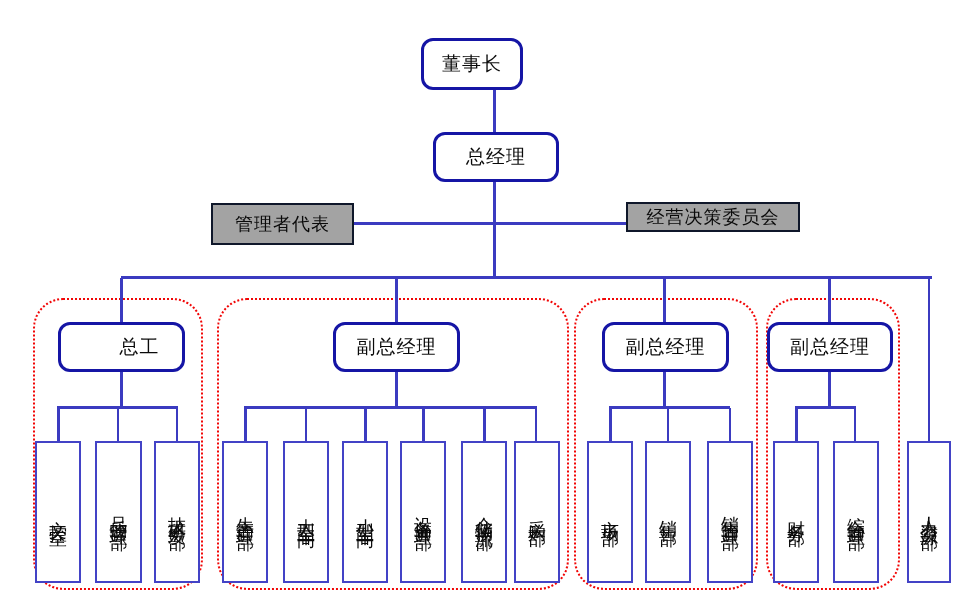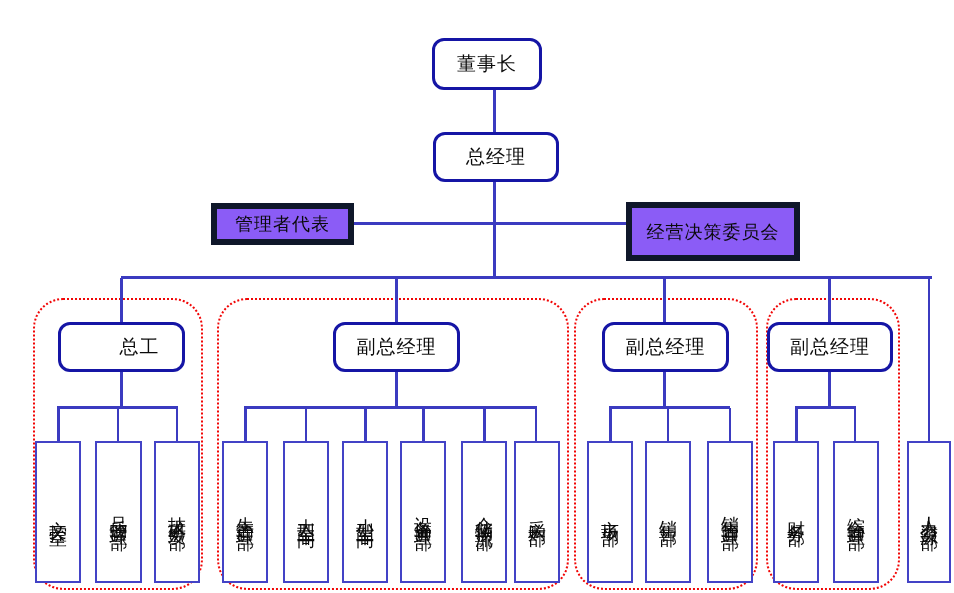--- a/index.html
+++ b/index.html
@@ -11,21 +11,21 @@
     position:absolute;left:17px;top:6px;font-size:25px;font-weight:bold;color:#000;
     letter-spacing:0.5px;white-space:nowrap;z-index:4;
   }
   .ln{position:absolute;background:#3b3bc0;z-index:2;}
   .rbox{
     position:absolute;border:3.5px solid #1515a5;border-radius:12px;background:#fff;
     display:flex;align-items:center;justify-content:center;font-size:19px;color:#0a0a0a;
     z-index:3;box-sizing:border-box;letter-spacing:1px;
   }
   .sbox{
-    position:absolute;border:6px solid #0f172a;background:#8b5cf6;display:flex;align-items:center;
+    position:absolute;border:2px solid #0f172a;background:#a3a3a3;display:flex;align-items:center;
     justify-content:center;font-size:18px;color:#0a0a0a;z-index:3;box-sizing:border-box;letter-spacing:1px;
   }
   .dept{
     position:absolute;top:441px;height:142px;border:2px solid #4343c6;background:#fff;
     display:flex;align-items:center;justify-content:center;z-index:3;box-sizing:border-box;
   }
   .dept span{
     writing-mode:vertical-rl;text-orientation:upright;font-size:18px;letter-spacing:4px;
     color:#0a0a0a;line-height:1;
   }
@@ -76,30 +76,30 @@
   <div class="ln" style="left:609px;top:406px;width:121px;height:2.5px;"></div>
   <div class="ln" style="left:609px;top:408px;width:2.5px;height:33px;"></div>
   <div class="ln" style="left:666.5px;top:408px;width:2.5px;height:33px;"></div>
   <div class="ln" style="left:728.5px;top:408px;width:2.5px;height:33px;"></div>
 
   <div class="ln" style="left:828px;top:370px;width:2.5px;height:37px;"></div>
   <div class="ln" style="left:795px;top:406px;width:61px;height:2.5px;"></div>
   <div class="ln" style="left:795px;top:408px;width:2.5px;height:33px;"></div>
   <div class="ln" style="left:853.5px;top:408px;width:2.5px;height:33px;"></div>
 
-  <div class="rbox" style="left:432px;top:38px;width:110px;height:52px;">
+  <div class="rbox" style="left:421px;top:38px;width:102px;height:52px;">
     <span>董事长</span>
   </div>
   <div class="rbox" style="left:433px;top:132px;width:126px;height:50px;">
     <span>总经理</span>
   </div>
   <div class="sbox" style="left:211px;top:203px;width:143px;height:42px;">
     <span>管理者代表</span>
   </div>
-  <div class="sbox" style="left:626px;top:202px;width:174px;height:59px;text-align:center;">
+  <div class="sbox" style="left:626px;top:202px;width:174px;height:30px;text-align:center;">
     <span>经营决策委员会</span>
   </div>
 
   <div class="rbox" style="left:58px;top:322px;width:127px;height:50px;padding-left:36px;">
     <span>总工</span>
   </div>
   <div class="rbox" style="left:333px;top:322px;width:127px;height:50px;">
     <span>副总经理</span>
   </div>
   <div class="rbox" style="left:602px;top:322px;width:127px;height:50px;">

